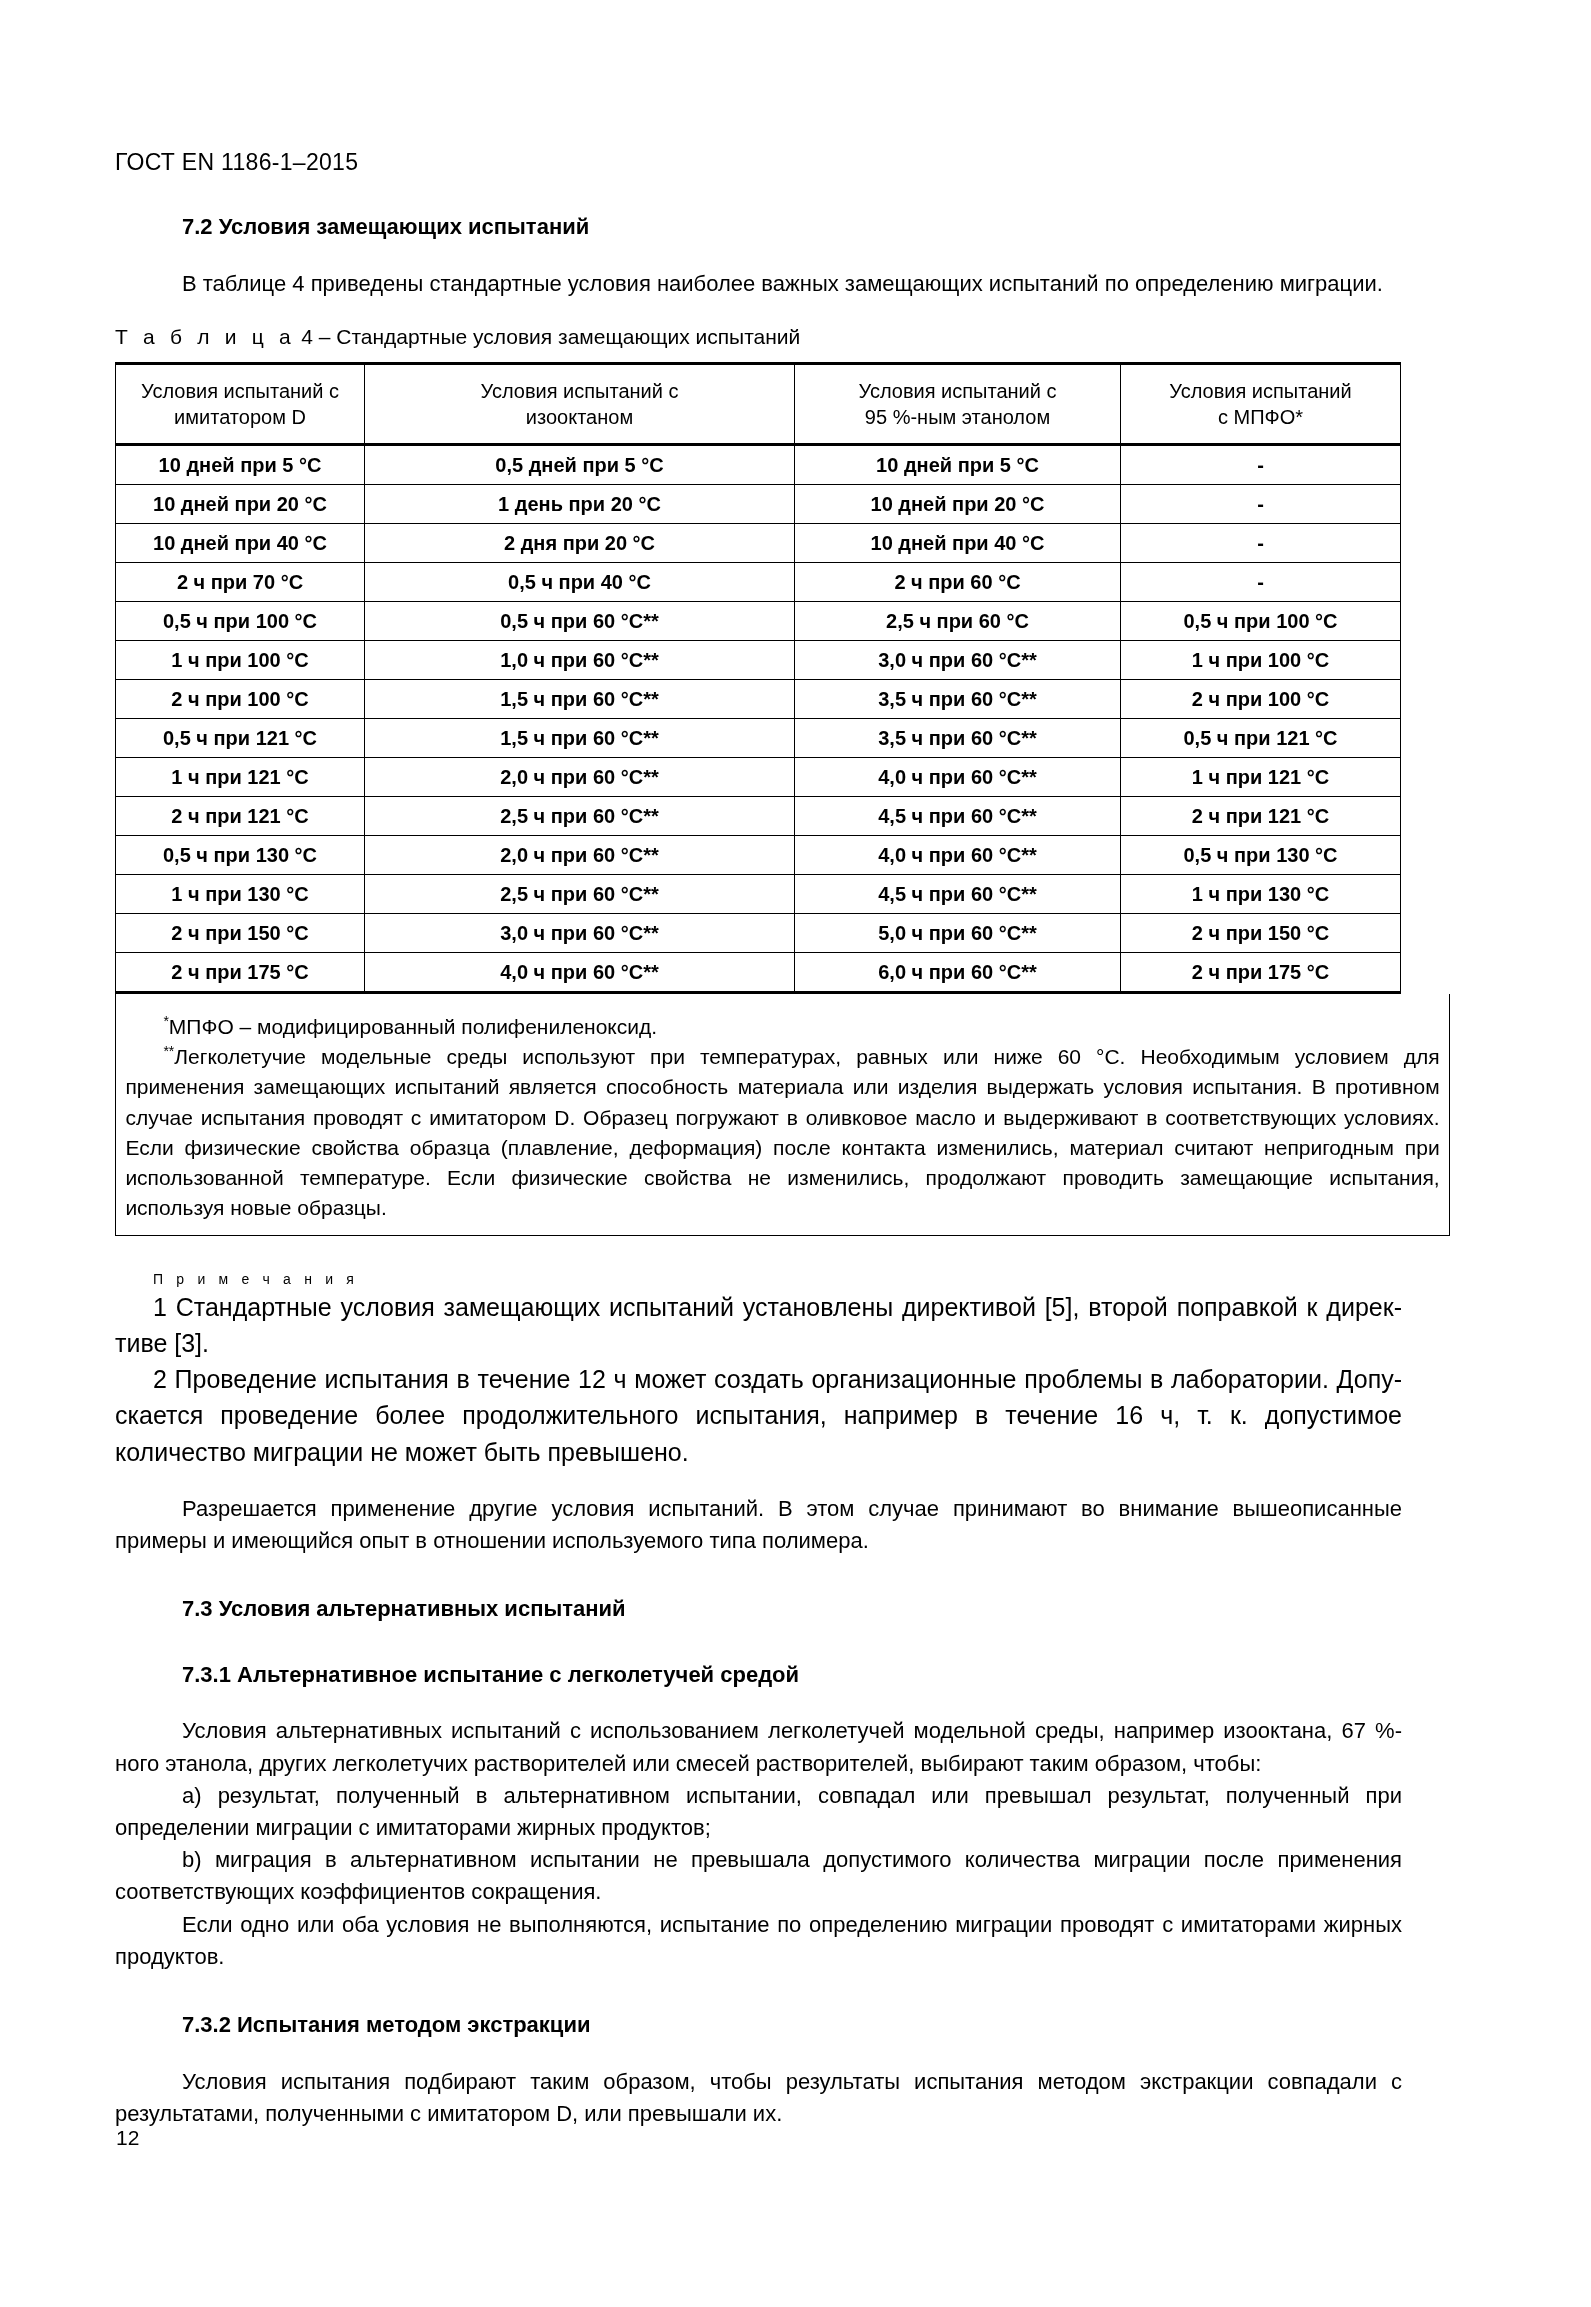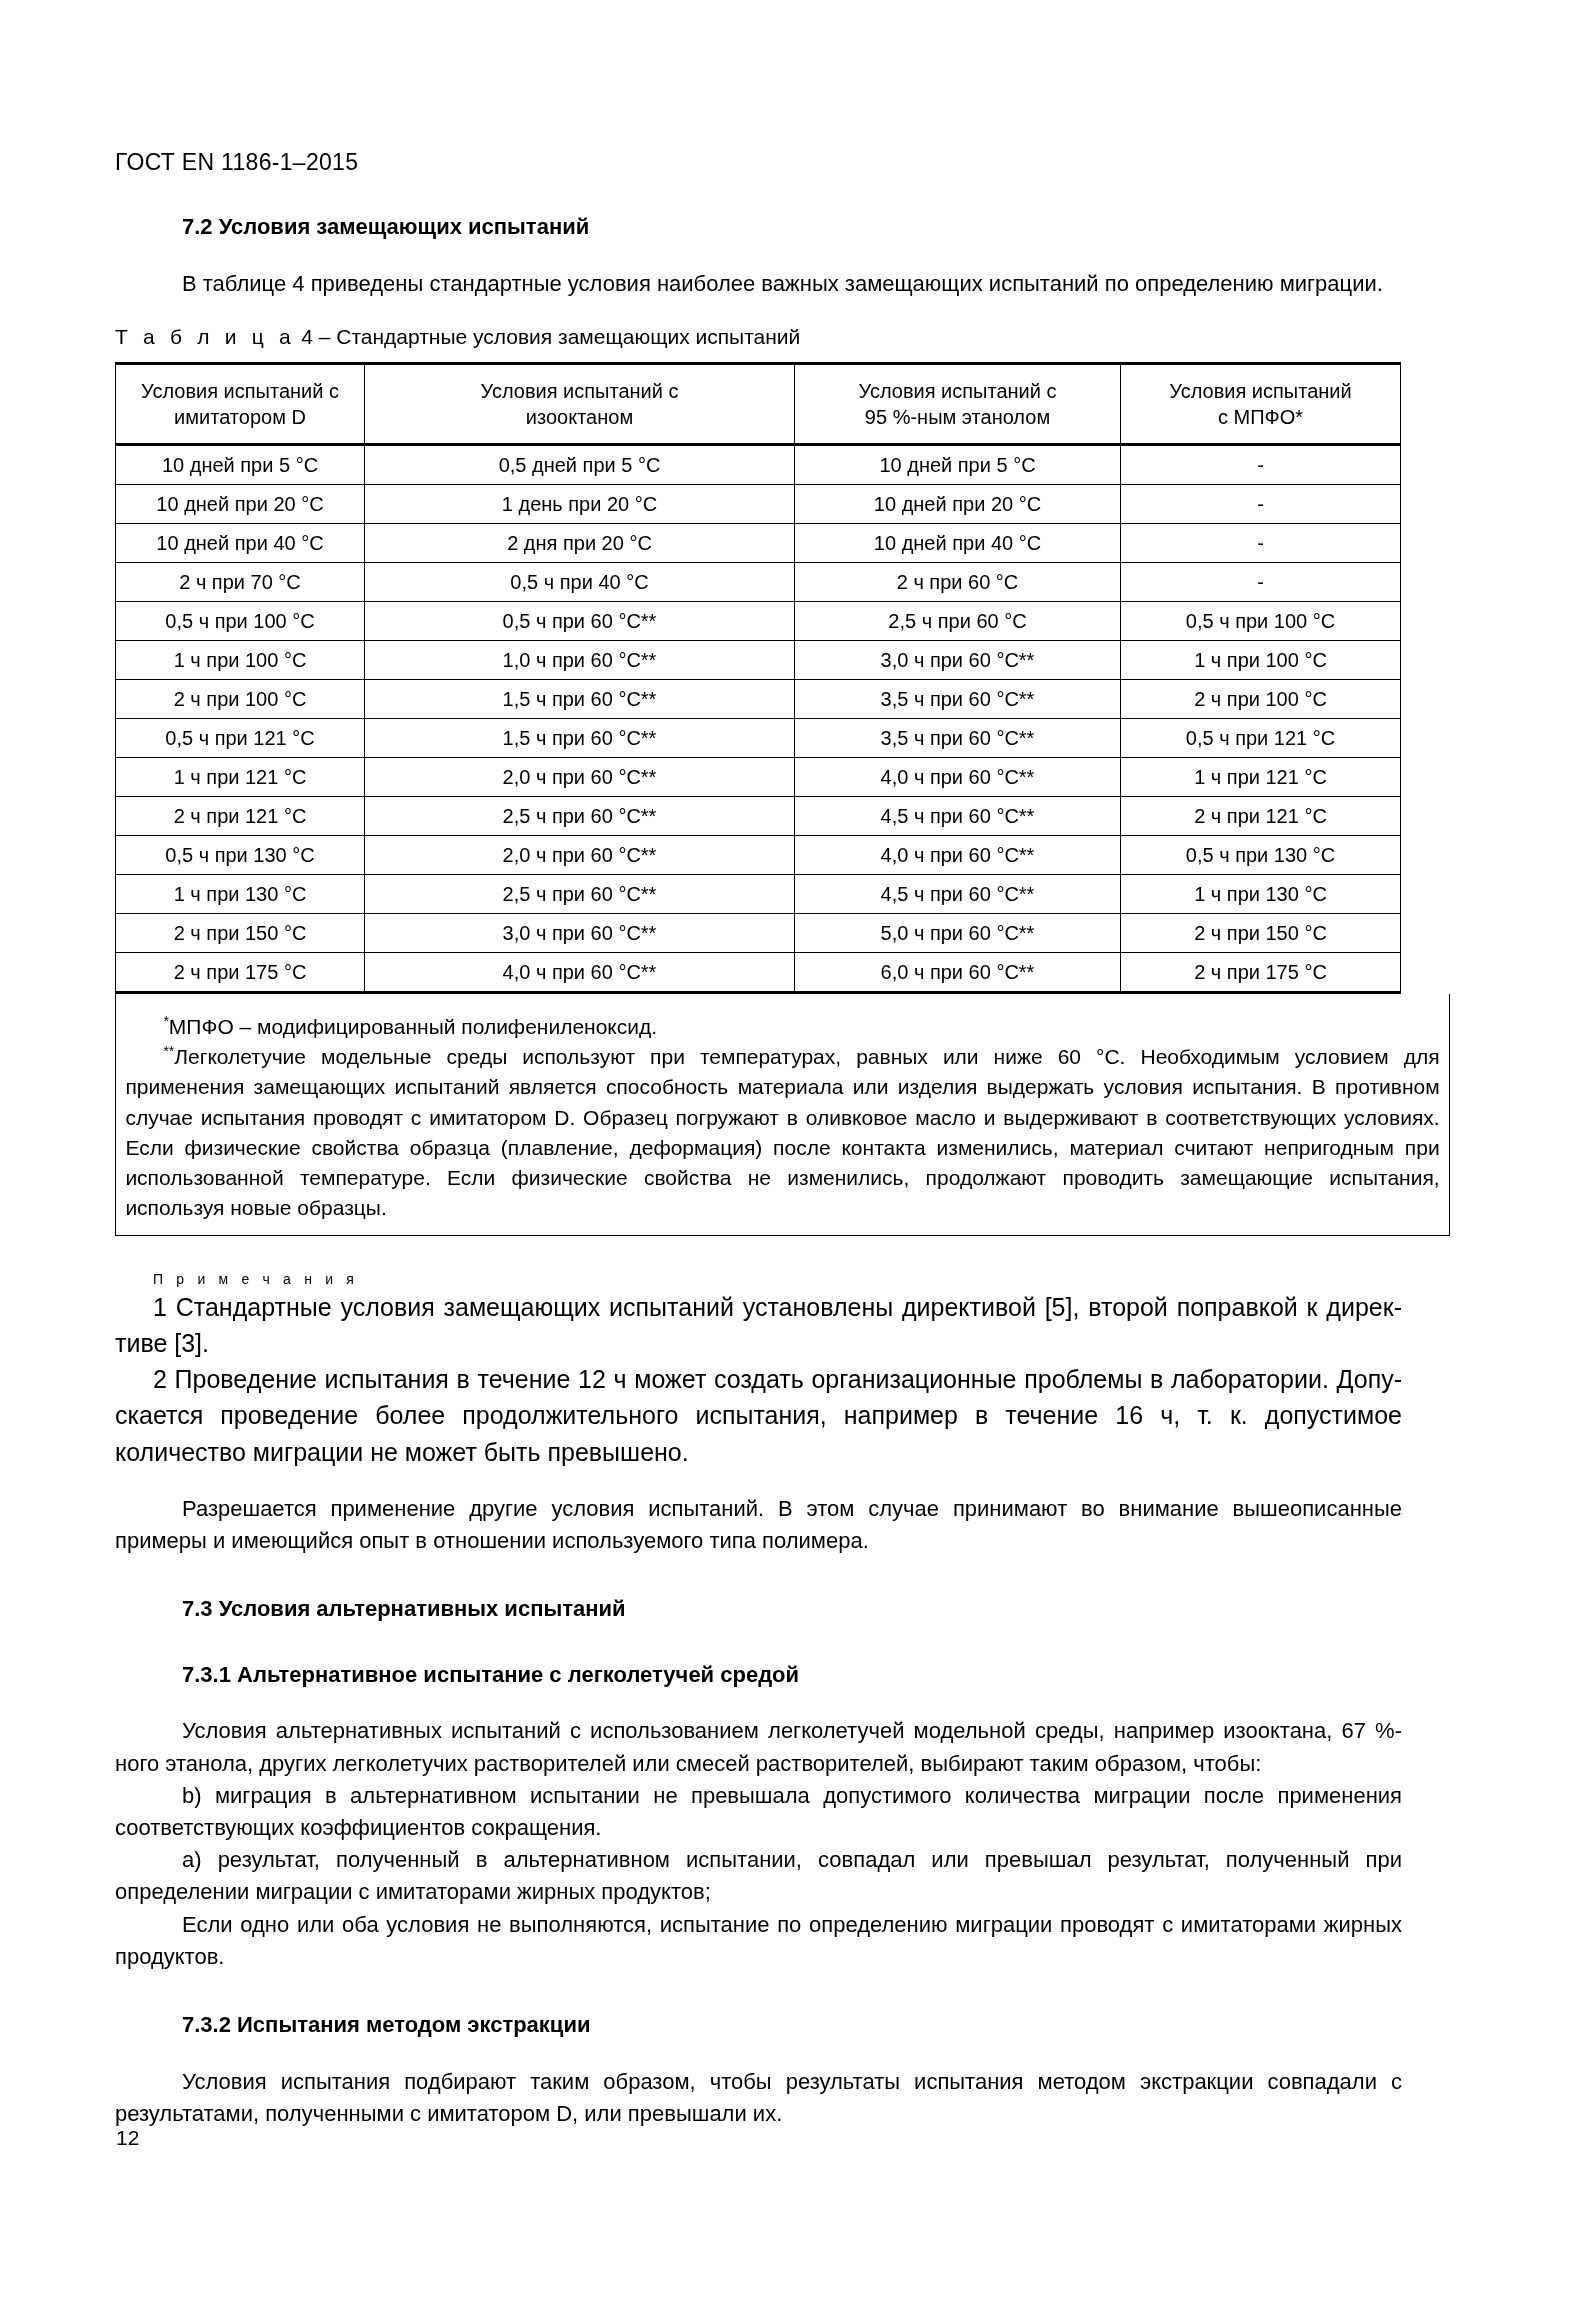--- a/index.html
+++ b/index.html
@@ -95,20 +95,21 @@
   table.gost thead th {
     height: 70px;
     border-top: 3.4px solid #000;
     border-bottom: 3.4px solid #000;
     font-size: 20px;
   }
   table.gost tbody td {
     height: 30px;
     border-top: 0.7px solid #000;
     border-bottom: 0.7px solid #000;
+    font-weight: bold;
   }
   table.gost tbody tr:last-child td {
     border-bottom: 3.4px solid #000;
   }
 
   
   .fn-box {
     border-left: 1.3px solid #000;
     border-right: 1.3px solid #000;
     border-bottom: 1.3px solid #000;
@@ -312,22 +313,22 @@
     <p class="body">Разрешается применение другие условия испытаний. В этом случае принимают во внимание вы­шеописанные примеры и имеющийся опыт в отношении используемого типа полимера.</p>
 
     <div class="sp-before-h"></div>
     <div class="h-sec">7.3 Условия альтернативных испытаний</div>
 
     <div class="sp-before-h"></div>
     <div class="h-sec">7.3.1 Альтернативное испытание с легколетучей средой</div>
     <div class="sp-after-h"></div>
 
     <p class="body">Условия альтернативных испытаний с использованием легколетучей модельной среды, например изооктана, 67 %-ного этанола, других легколетучих растворителей или смесей растворителей, выбира­ют таким образом, чтобы:</p>
+    <p class="body">a) результат, полученный в альтернативном испытании, совпадал или превышал результат, полу­ченный при определении миграции с имитаторами жирных продуктов;</p>
     <p class="body">b) миграция в альтернативном испытании не превышала допустимого количества миграции после применения соответствующих коэффициентов сокращения.</p>
-    <p class="body">a) результат, полученный в альтернативном испытании, совпадал или превышал результат, полу­ченный при определении миграции с имитаторами жирных продуктов;</p>
     <p class="body">Если одно или оба условия не выполняются, испытание по определению миграции проводят с имитаторами жирных продуктов.</p>
 
     <div class="sp-before-h"></div>
     <div class="h-sec">7.3.2 Испытания методом экстракции</div>
     <div class="sp-after-h"></div>
 
     <p class="body">Условия испытания подбирают таким образом, чтобы результаты испытания методом экстракции совпадали с результатами, полученными с имитатором D, или превышали их.</p>
   </div>
 
   <div class="pagenum">12</div>

